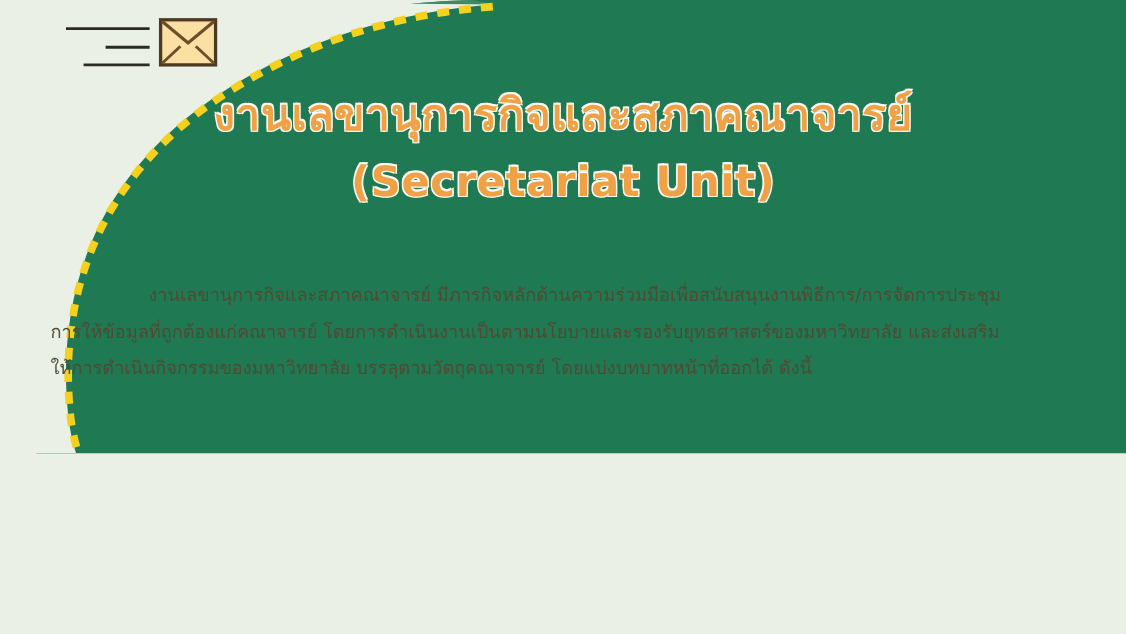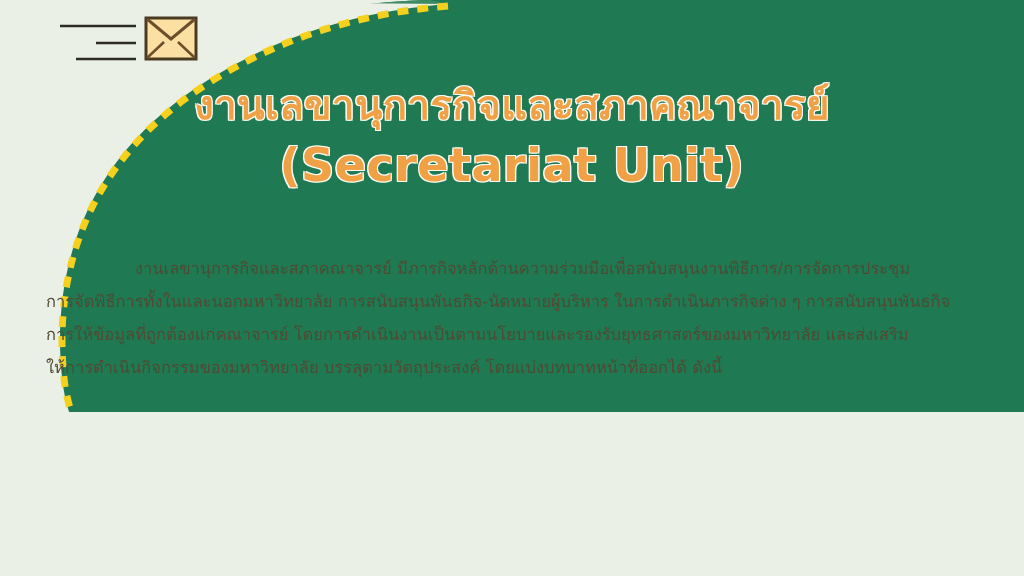--- a/index.html
+++ b/index.html
@@ -35,21 +35,21 @@
   .title-line {
     font-family:"DejaVu Sans","Liberation Sans",sans-serif;
     font-weight:bold;
     color:#f0a146;
     letter-spacing:.5px;
     text-shadow:
       -1.2px -1.2px 0 #fdfdf8, 1.2px -1.2px 0 #fdfdf8,
       -1.2px  1.2px 0 #fdfdf8, 1.2px  1.2px 0 #fdfdf8;
   }
   #title-thai    { font-size:40px; line-height:54px; }
-  #title-english { font-size:46px; line-height:54px; margin-top:6px; }
+  #title-english { font-size:38px; line-height:54px; margin-top:6px; }
 
   
   #body-block {
     position:absolute; left:46px; top:252px;
     width:935px;
     color:#4e4b34;
     font-size:16.5px;
     line-height:33px;
   }
   .body-line { white-space:nowrap; }
@@ -121,23 +121,22 @@
     </g>
   </svg>
 
   <div id="title-block">
     <div id="title-thai" class="title-line">งานเลขานุการกิจและสภาคณาจารย์</div>
     <div id="title-english" class="title-line">(Secretariat Unit)</div>
   </div>
 
   <div id="body-block">
     <div class="body-line" id="body-line-0">งานเลขานุการกิจและสภาคณาจารย์  มีภารกิจหลักด้านความร่วมมือเพื่อสนับสนุนงานพิธีการ/การจัดการประชุม</div>
-    <div class="body-line">การจัดพิธีการทั้งในและนอกมหาวิทยาลัย การสนับสนุนพันธกิจ-นัดหมายผู้บริหาร ในการดำเนินภารกิจต่าง ๆ การสนับสนุนพันธกิจ</div>
     <div class="body-line">การให้ข้อมูลที่ถูกต้องแก่คณาจารย์  โดยการดำเนินงานเป็นตามนโยบายและรองรับยุทธศาสตร์ของมหาวิทยาลัย และส่งเสริม</div>
-    <div class="body-line">ให้การดำเนินกิจกรรมของมหาวิทยาลัย บรรลุตามวัตถุประสงค์ โดยแบ่งบทบาทหน้าที่ออกได้ ดังนี้</div>
+    <div class="body-line">ให้การดำเนินกิจกรรมของมหาวิทยาลัย บรรลุตามวัตถุคณาจารย์ โดยแบ่งบทบาทหน้าที่ออกได้ ดังนี้</div>
   </div>
 
   <div class="icon-circle" id="icon-team">
     <svg viewBox="0 0 85 85" width="85" height="85">
       <circle cx="42.5" cy="42.5" r="42.5" fill="#4cb749"></circle>
       <path d="M 42.5 0 A 42.5 42.5 0 0 1 42.5 85 L 85 42.5 Z" fill="#45a942" opacity=".55"></path>
 
       <circle cx="24" cy="32" r="7" fill="#3d2b1f"></circle>
       <path d="M 15 45 q 9 -7 18 0 l 0 8 l -18 0 Z" fill="#6b4f3a"></path>
 

